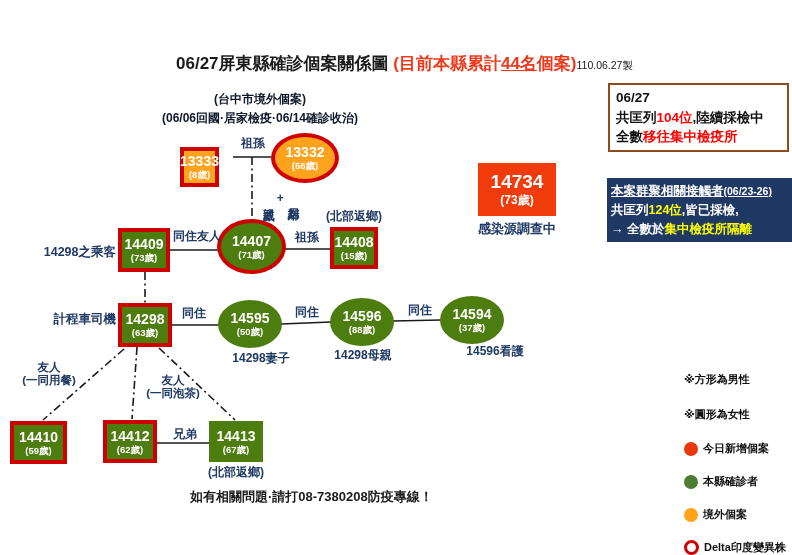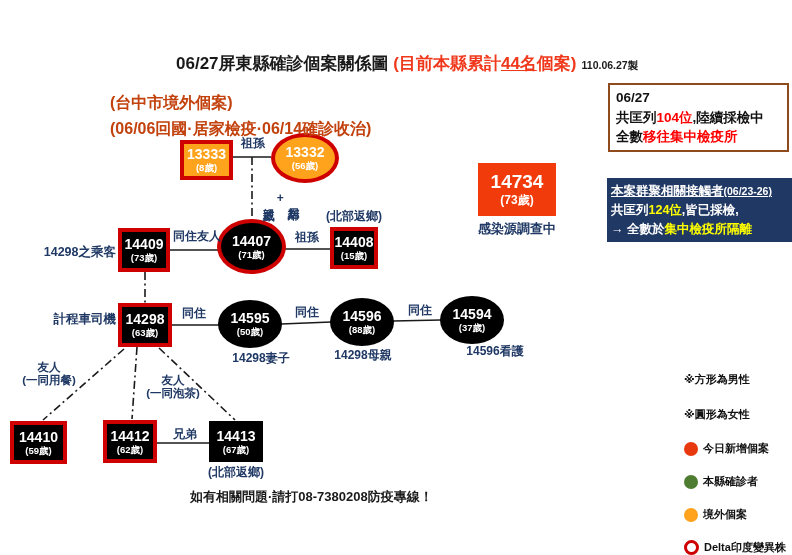--- a/index.html
+++ b/index.html
@@ -4,41 +4,41 @@
 <style>
   html,body{margin:0;padding:0;background:#fff}
   .canvas{position:relative;width:792px;height:555px;background:#ffffff;
           font-family:"Liberation Sans","DejaVu Sans",sans-serif;overflow:hidden}
   .abs{position:absolute}
   svg.wires{position:absolute;left:0;top:0;z-index:1}
   
   .node{position:absolute;z-index:2;display:flex;flex-direction:column;align-items:center;
         justify-content:center;color:#fff;font-weight:bold;box-sizing:border-box;text-align:center}
   .el{border-radius:50%}
-  .green{background:#000000}
+  .green{background:#4d7c0f}
   .orange{background:#FFA21C}
   .redfill{background:#F23B0B}
   .delta{border:4px solid #CE0000}
   .nid{font-size:14px;line-height:1.15}
   .nage{font-size:9.5px;line-height:1.2}
   .big .nid{font-size:19px}
   .big .nage{font-size:12px}
   
   .lbl{position:absolute;z-index:3;color:#1F3864;font-weight:bold;font-size:12px;
        text-align:center;line-height:1.15;white-space:nowrap}
   .lbl.right{text-align:right}
   .lbl.two{white-space:normal}
   .vert{writing-mode:vertical-rl;letter-spacing:1px}
   .relblock{display:flex;align-items:center;gap:2px}
   
   .title{left:176px;top:52px;font-size:17px;font-weight:bold;color:#1a1a1a;white-space:nowrap;z-index:3}
   .title .red{color:#F0391C}
-  .title .stamp{font-size:10.5px;margin-left:5px;color:#1a1a1a;font-weight:bold}
-  .notes{left:110px;top:90px;width:300px;color:#c2410c;
-         font-size:16px;font-weight:bold;line-height:1.6;z-index:3}
+  .title .stamp{font-size:10.5px;color:#1a1a1a;font-weight:normal}
+  .notes{left:110px;top:90px;width:300px;text-align:center;color:#0f172a;
+         font-size:12px;font-weight:bold;line-height:1.6;z-index:3}
   
   .infotop{left:608px;top:83px;width:181px;box-sizing:border-box;border:2px solid #8F4A1E;
            background:#fff;padding:3px 6px;font-size:13.5px;font-weight:bold;color:#111;
            line-height:1.45;z-index:3}
   .infotop .r{color:#FF0000}
   .infonavy{left:607px;top:178px;width:185px;box-sizing:border-box;background:#1F3864;
             color:#fff;padding:4px 4px;font-size:12.5px;font-weight:bold;line-height:1.5;z-index:3}
   .infonavy .y{color:#FFFF00}
   .infonavy .u{text-decoration:underline}
   .infonavy .sm{font-size:10.5px}
@@ -93,21 +93,21 @@
     <div><span>共匡列</span><span class="r">104位</span><span>,陸續採檢中</span></div>
     <div><span>全數</span><span class="r">移往集中檢疫所</span></div>
   </div>
 
   <div class="abs infonavy">
     <div><span class="u">本案群聚相關接觸者</span><span class="u sm">(06/23-26)</span></div>
     <div><span>共匡列</span><span class="y">124位</span><span>,皆已採檢,</span></div>
     <div><span>→ 全數於</span><span class="y">集中檢疫所隔離</span></div>
   </div>
 
-  <div class="node orange delta" style="left:180px;top:140px;width:53px;height:40px">
+  <div class="node orange delta" style="left:180px;top:147px;width:39px;height:40px">
     <div class="nid">13333</div>
     <div class="nage">(8歲)</div>
   </div>
   <div class="node el orange delta" style="left:271px;top:133px;width:68px;height:50px">
     <div class="nid">13332</div>
     <div class="nage">(56歲)</div>
   </div>
   <div class="node el green delta" style="left:217px;top:219px;width:69px;height:55px">
     <div class="nid">14407</div>
     <div class="nage">(71歲)</div>

